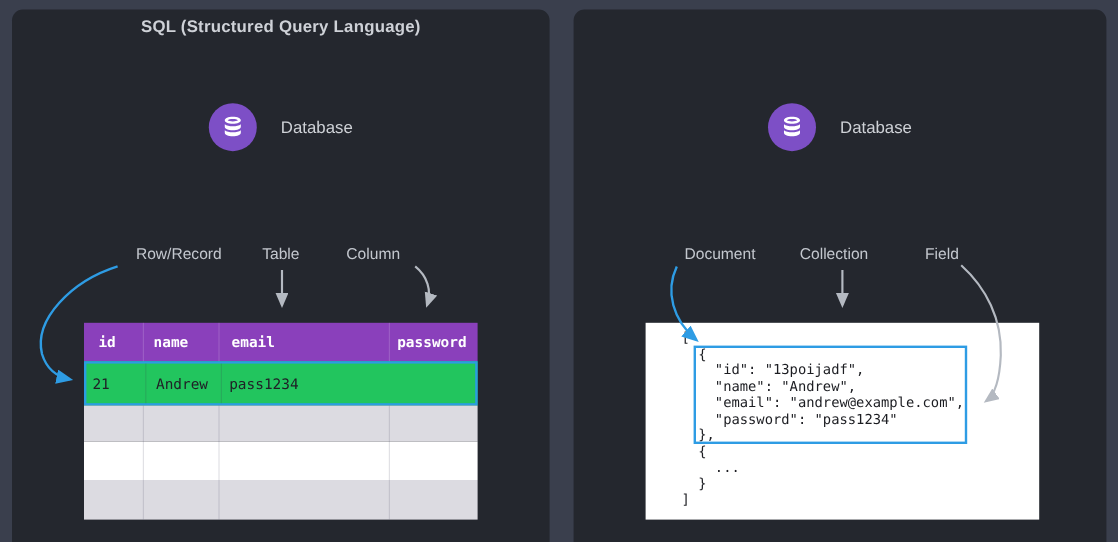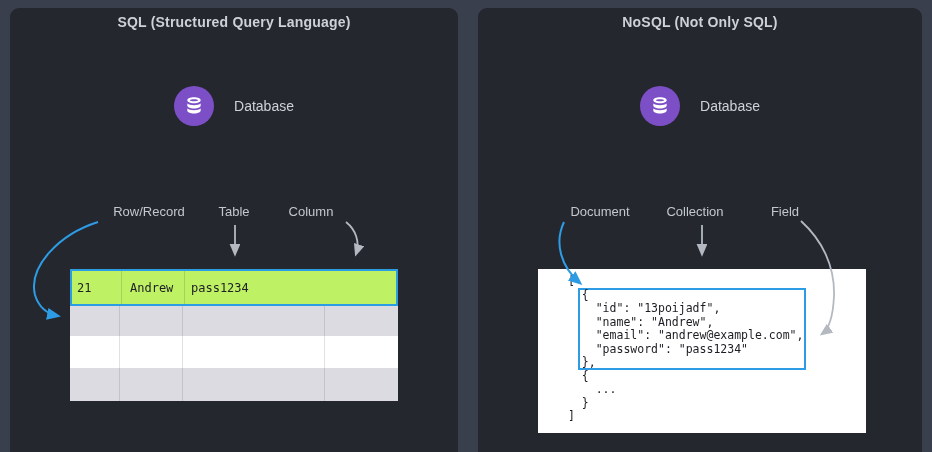--- a/index.html
+++ b/index.html
@@ -94,21 +94,21 @@
     height: 32px;
     background: #8a40bb;
     color: #ffffff;
     font-weight: 700;
   }
   .t-head .cell { border-right: 1px solid rgba(255,255,255,0.15); }
   .t-head .c3 { border-right: none; }
 
   .t-highlight {
     height: 37px;
-    background: #bef264;
+    background: #22c55e;
     color: #202127;
     border: 2px solid #2b9de2;
   }
   .t-highlight .c0 { padding-left: 5px; }
   .t-highlight .cell { border-right: 1px solid rgba(60,60,75,0.18); }
   .t-highlight .c3 { border-right: none; }
 
   .t-empty .cell { border-right: 1px solid rgba(90,90,110,0.18); }
   .t-empty .c3 { border-right: none; }
   .t-gray1 { height: 30px; background: #dcdbe1; }
@@ -171,20 +171,26 @@
         <marker id="ah-gray-l" markerWidth="8" markerHeight="8" refX="5.5" refY="3" orient="auto">
           <path d="M0 0 L7 3 L0 6 Z" fill="#b4b9c1"></path>
         </marker>
       </defs>
       <path d="M 88 214 C 50 226, 18 258, 25 287 C 29 300, 38 306, 48 308" fill="none" stroke="#2e9ce4" stroke-width="2" marker-end="url(#ah-blue-l)"></path>
       <path d="M 225 217 L 225 246" fill="none" stroke="#b4b9c1" stroke-width="1.8" marker-end="url(#ah-gray-l)"></path>
       <path d="M 336 214 C 346 222, 350 234, 346 246" fill="none" stroke="#b4b9c1" stroke-width="1.8" marker-end="url(#ah-gray-l)"></path>
     </svg>
 
     <div class="data-table">
+      <div class="t-row t-head">
+        <div class="cell c0">id</div>
+        <div class="cell c1">name</div>
+        <div class="cell c2">email</div>
+        <div class="cell c3">password</div>
+      </div>
       <div class="t-row t-highlight">
         <div class="cell c0">21</div>
         <div class="cell c1">Andrew</div>
         <div class="cell c3">pass1234</div>
       </div>
       <div class="t-row t-empty t-gray1">
         <div class="cell c0"></div>
           <div class="cell c1"></div>
           <div class="cell c2"></div>
           <div class="cell c3"></div>
@@ -198,21 +204,20 @@
       <div class="t-row t-empty t-gray2">
         <div class="cell c0"></div>
           <div class="cell c1"></div>
           <div class="cell c2"></div>
           <div class="cell c3"></div>
       </div>
     </div>
   </section>
 
   <section class="panel panel-nosql">
-    <h2 class="panel-title">NoSQL (Not Only SQL)</h2>
 
     <div class="db-row">
       <span class="db-circle">
         <svg viewBox="0 0 24 24" fill="#ffffff" aria-hidden="true">
           <path d="M12 2.5c-4.3 0-7.3 1.4-7.3 3.2S7.7 8.9 12 8.9s7.3-1.4 7.3-3.2S16.3 2.5 12 2.5zm0 2.1c2.2 0 3.9.5 4.7 1.1-.8.6-2.5 1.1-4.7 1.1s-3.9-.5-4.7-1.1c.8-.6 2.5-1.1 4.7-1.1z"></path>
           <path d="M4.7 9.3v2.2c0 1.8 3 3.2 7.3 3.2s7.3-1.4 7.3-3.2V9.3c-1.5 1.2-4.2 1.9-7.3 1.9s-5.8-.7-7.3-1.9z"></path>
           <path d="M4.7 14.8V17c0 1.8 3 3.2 7.3 3.2s7.3-1.4 7.3-3.2v-2.2c-1.5 1.2-4.2 1.9-7.3 1.9s-5.8-.7-7.3-1.9z"></path>
         </svg>
       </span>
       <span class="db-label">Database</span>

